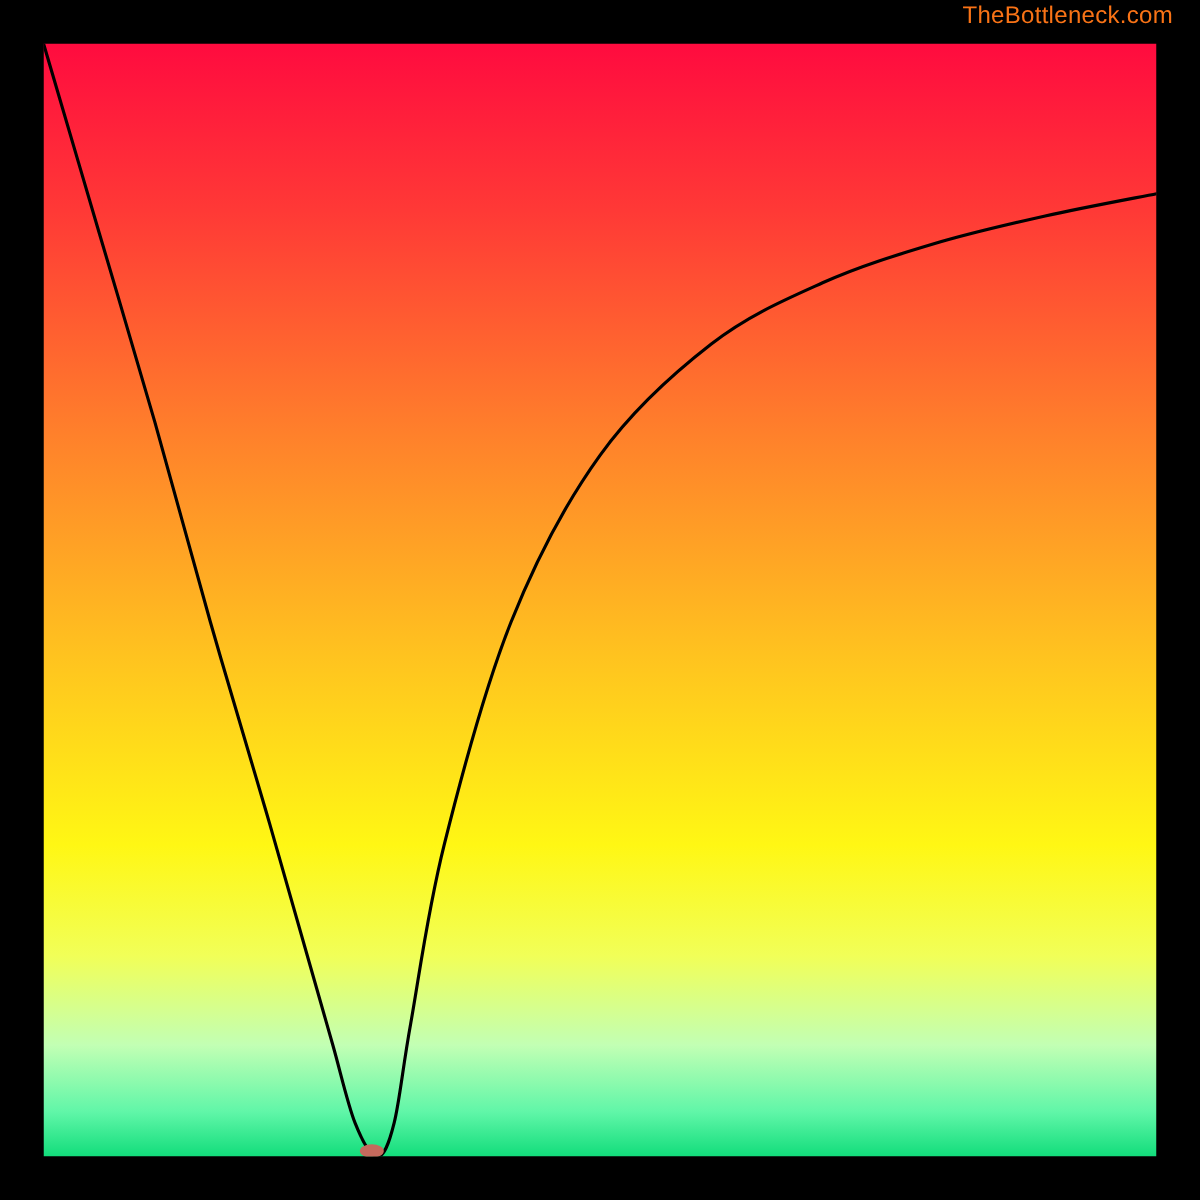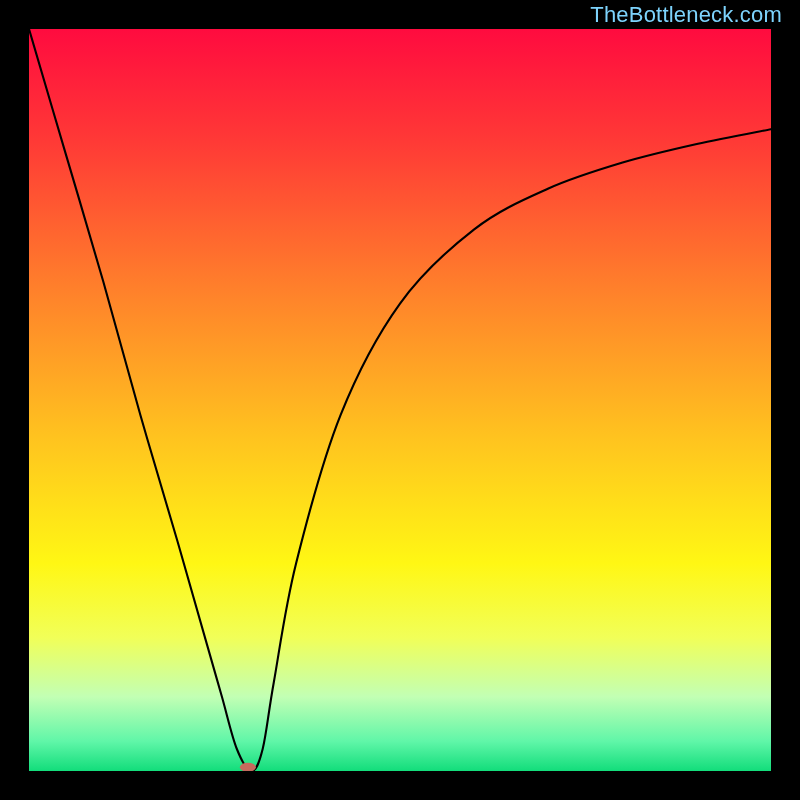--- a/index.html
+++ b/index.html
@@ -13,22 +13,22 @@
   .frame {
     width: 800px;
     height: 800px;
     background: #000;
     position: relative;
   }
   .watermark {
     position: absolute;
     top: 2px;
     right: 18px;
-    color: #7dd3fc;
-    font-size: 22px;
+    color: #f97316;
+    font-size: 16px;
     letter-spacing: 0.2px;
     z-index: 5;
     user-select: none;
   }
   .plot {
     position: absolute;
     left: 29px;
     top: 29px;
     width: 742px;
     height: 742px;

